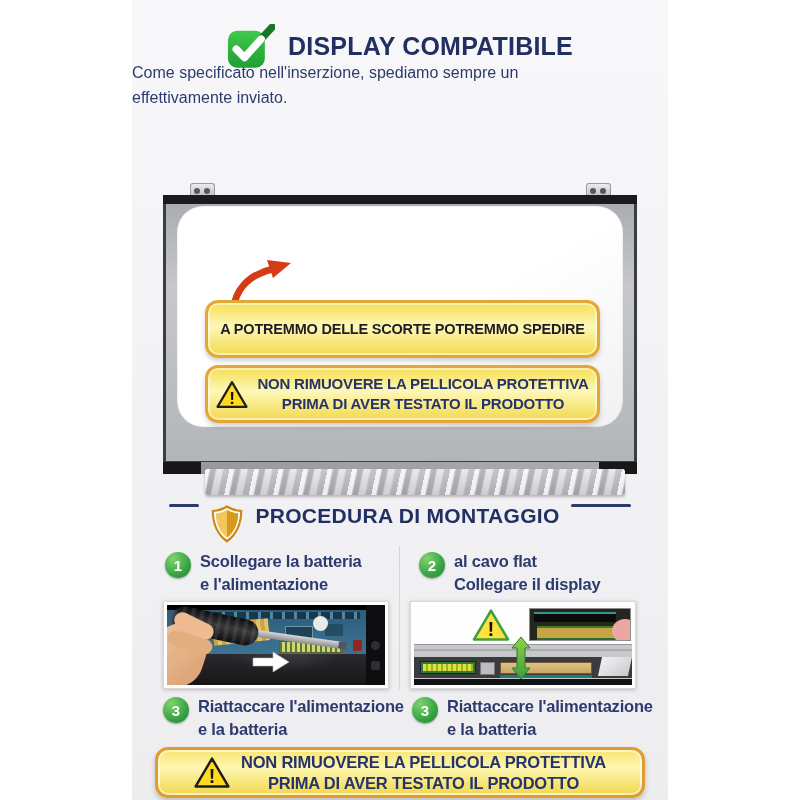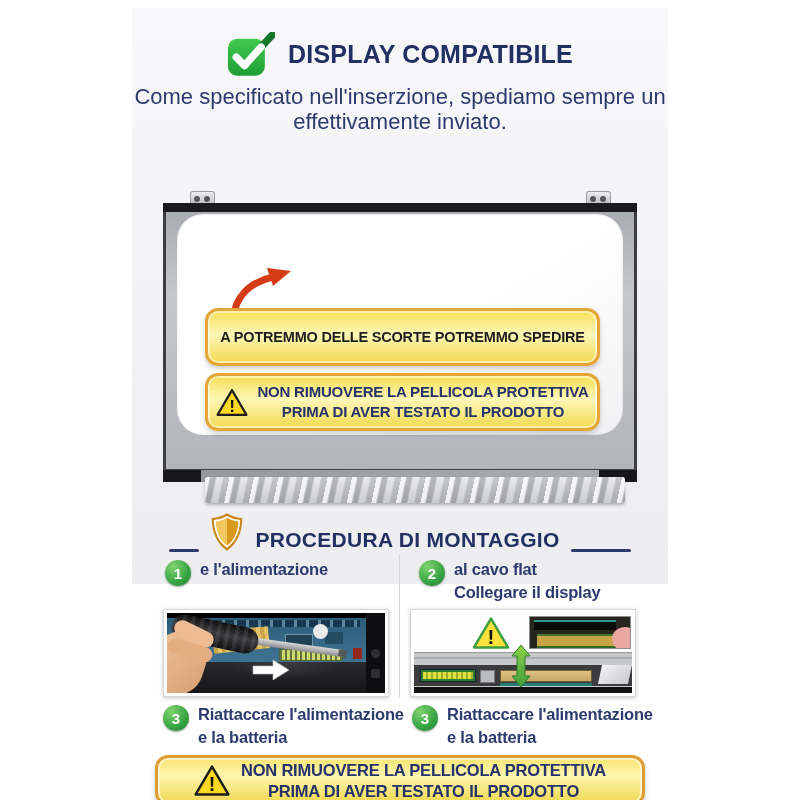--- a/index.html
+++ b/index.html
@@ -1,24 +1,24 @@
 <!DOCTYPE html>
 <html><head>
 <meta charset="utf-8">
 <style>
   html,body{margin:0;padding:0;}
   body{width:800px;height:800px;background:#ffffff;font-family:"Liberation Sans",sans-serif;overflow:hidden;}
-  .poster{position:relative;width:536px;height:576px;margin:8px auto;
+  .poster{position:relative;width:536px;height:800px;margin:0 auto;
     background:linear-gradient(180deg,#f8f8fa 0%,#f2f2f5 55%,#ededf0 100%);}
 
   
   .header-row{position:absolute;top:24px;left:0;width:100%;display:flex;align-items:center;justify-content:center;gap:13px;}
   .title{font-size:25px;font-weight:800;color:#222f63;letter-spacing:.2px;}
 
-  .intro{position:absolute;top:76px;left:0;width:100%;text-align:center;color:#2c3a6e;font-size:22px;line-height:25px;font-weight:500;}
+  .intro{position:absolute;top:60px;left:0;width:100%;color:#2c3a6e;font-size:16px;line-height:25px;font-weight:500;}
 
   
   .panel{position:absolute;top:183px;left:31px;width:474px;height:314px;}
   .bracket{position:absolute;top:0;width:25px;height:15px;background:linear-gradient(180deg,#ececee,#b9bbbf);
     border:1px solid #9a9ca0;border-bottom:none;border-radius:3px 3px 0 0;box-sizing:border-box;}
   .bracket i{position:absolute;top:4px;width:6px;height:6px;border-radius:50%;background:#55575b;}
   .bracket i.h1{left:3px}.bracket i.h2{left:13px}
   .bracket.bl{left:27px}.bracket.br{left:423px}
   .pbody{position:absolute;top:12px;left:0;width:474px;height:266px;box-sizing:border-box;
     background:linear-gradient(180deg,#a7aaae,#c6c8cb 35%,#b2b5b9);
@@ -36,21 +36,21 @@
   .red-arrow{position:absolute;left:60px;top:76px;}
 
   .note{position:absolute;left:42px;width:395px;height:58px;box-sizing:border-box;border:3px solid #e4a636;border-radius:13px;
     background:linear-gradient(180deg,#f6df55,#fdf7b8 45%,#f2da4e);
     box-shadow:0 3px 5px rgba(0,0,0,.18), inset 0 0 0 2px rgba(255,255,255,.55);
     display:flex;align-items:center;justify-content:center;text-align:center;}
   .note.stock{top:117px;color:#1e1e1e;font-size:14.5px;font-weight:800;line-height:19px;letter-spacing:-.2px;}
   .note.film{top:182px;color:#26336b;font-size:15px;font-weight:800;line-height:20px;gap:9px;letter-spacing:-.2px;}
 
   
-  .mont-row{position:absolute;top:504px;left:0;width:100%;display:flex;align-items:flex-end;justify-content:center;gap:11px;}
+  .mont-row{position:absolute;top:504px;left:0;width:100%;display:flex;align-items:flex-start;justify-content:center;gap:11px;}
   .mont-title{font-size:21px;font-weight:800;color:#222f63;letter-spacing:.3px;}
   .rule{height:3px;background:#2c3a6e;border-radius:2px;}
   .rule.left{width:30px}.rule.right{width:60px}
   .vdivider{position:absolute;left:267px;top:546px;width:1px;height:144px;background:#d6d6db;}
 
   .step{position:absolute;display:flex;gap:9px;align-items:flex-start;}
   .step .num{flex:0 0 auto;width:26px;height:26px;border-radius:50%;margin-top:2px;
     background:radial-gradient(circle at 32% 26%,#7fd36e,#37a443 60%,#1f8031);
     color:#fff;font-size:15px;font-weight:800;display:flex;align-items:center;justify-content:center;
     box-shadow:0 1px 2px rgba(0,0,0,.35);}
@@ -201,20 +201,21 @@
     </svg>
     <div class="mont-title">PROCEDURA DI MONTAGGIO</div>
     <div class="rule right"></div>
   </div>
 
   <div class="vdivider"></div>
 
   <div class="step s1">
     <div class="num">1</div>
     <div class="txt">
+      <div>Scollegare la batteria</div>
       <div>e l'alimentazione</div>
     </div>
   </div>
 
   <div class="step s2">
     <div class="num">2</div>
     <div class="txt">
       <div>al cavo flat</div>
       <div>Collegare il display</div>
     </div>

